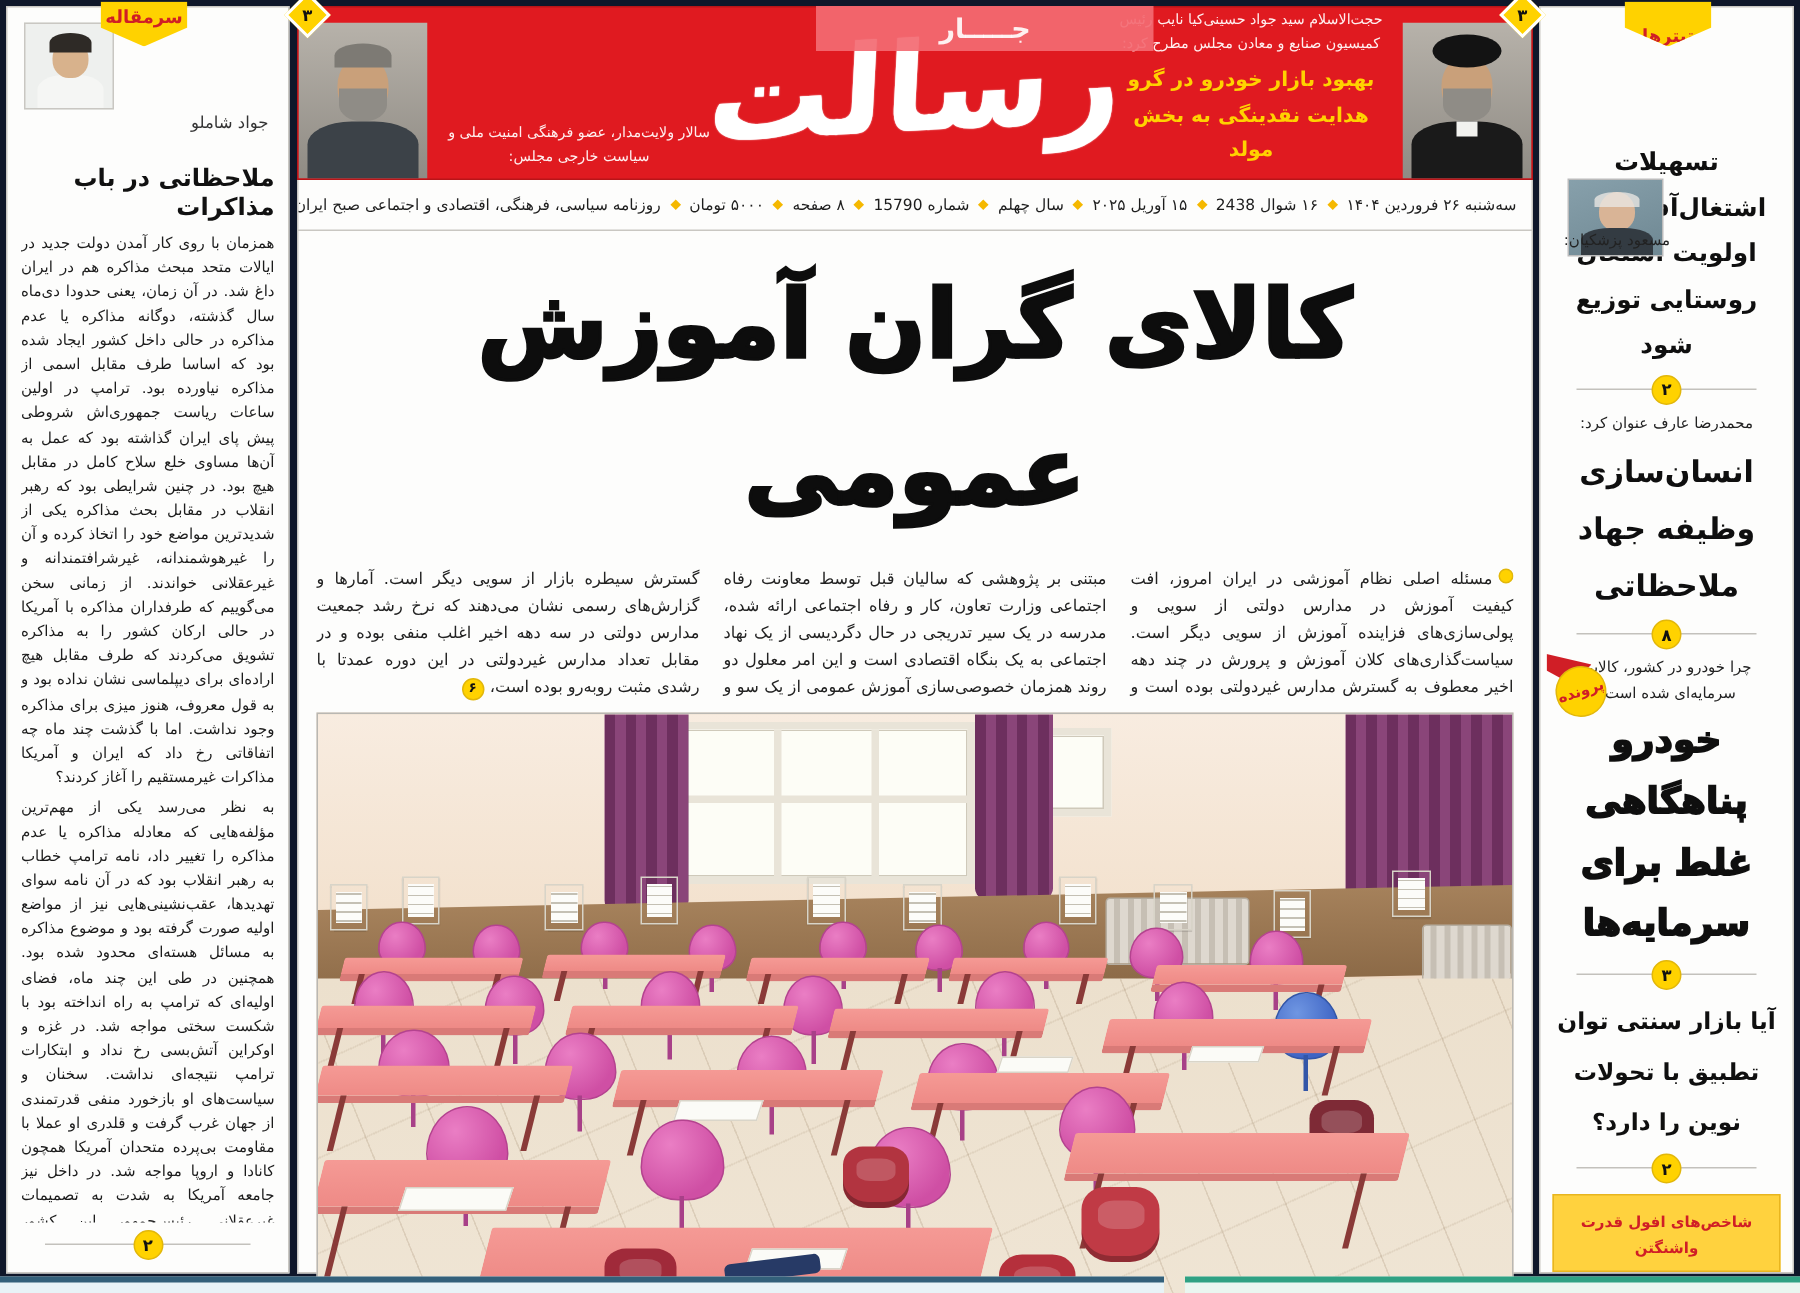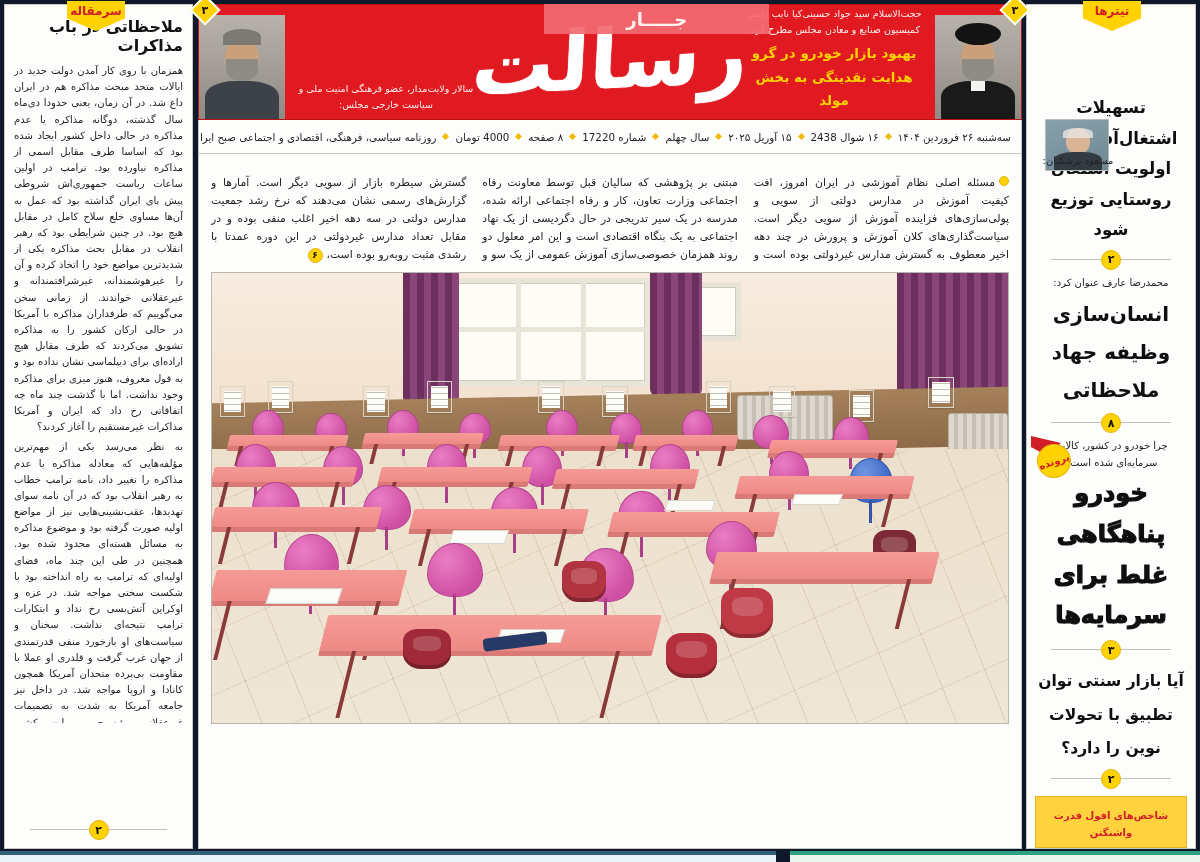--- a/index.html
+++ b/index.html
@@ -164,21 +164,21 @@
   .bag::before { content:''; position:absolute; left:20%; top:18%; width:60%; height:38%;
     border-radius:35%; background:rgba(255,255,255,.18); }
   .note { position:absolute; background:#fbfbf7; border:1px solid #d9d5c9; }
   .pencilcase { position:absolute; background:#273a66; border-radius:4px; transform:rotate(-7deg); }
 
   
   .headcol {
     position:absolute; top:4px; right:4px; width:170px; height:845px;
     padding:6px 8px;
   }
-  .headcol .tab { left:56px; top:-4px; }
+  .headcol .tab { left:56px; top:-4px;align-items:flex-end; }
   .hc-item { position:relative; text-align:center; }
   .hc-kicker { font-size:10px; color:#222; line-height:1.65; margin-top:4px; }
   .hc-kicker.red { color:#d01e26; font-weight:bold; }
   .hc-title { font-weight:bold; color:#0f0f0f; }
   .t1 { font-size:16.5px; line-height:1.85; margin-top:2px; }
   .t2 { font-size:20px; line-height:1.9; margin-top:4px; }
   .t3 { font-size:24px; line-height:1.7; margin-top:2px; -webkit-text-stroke:1.2px #0f0f0f; }
   .t4 { font-size:15.5px; line-height:2.15; margin-top:4px; }
   .hc-photo { position:absolute; top:26px; left:10px; width:64px; height:52px; overflow:hidden; border:1px solid #bbb;
     background:linear-gradient(160deg,#87a0ab,#6f8893); }
@@ -203,20 +203,28 @@
 </style>
 </head>
 <body>
 
 <div class="page">
 
   <section class="editorial card">
     <div class="tab">
       <span>سرمقاله</span>
     </div>
+    <div class="ed-head">
+      <div class="ed-photo">
+        <div class="shirt"></div>
+          <div class="head"></div>
+          <div class="hair"></div>
+      </div>
+      <div class="ed-author">جواد شاملو</div>
+    </div>
     <h2 class="ed-title">ملاحظاتی در باب مذاکرات</h2>
     <div class="ed-body">
       <p>همزمان با روی کار آمدن دولت جدید در ایالات متحد مبحث مذاکره هم در ایران داغ شد. در آن زمان، یعنی حدودا دی‌ماه سال گذشته، دوگانه مذاکره یا عدم مذاکره در حالی داخل کشور ایجاد شده بود که اساسا طرف مقابل اسمی از مذاکره نیاورده بود. ترامپ در اولین ساعات ریاست جمهوری‌اش شروطی پیش پای ایران گذاشته بود که عمل به آن‌ها مساوی خلع سلاح کامل در مقابل هیچ بود. در چنین شرایطی بود که رهبر انقلاب در مقابل بحث مذاکره یکی از شدیدترین مواضع خود را اتخاذ کرده و آن را غیرهوشمندانه، غیرشرافتمندانه و غیرعقلانی خواندند. از زمانی سخن می‌گوییم که طرفداران مذاکره با آمریکا در حالی ارکان کشور را به مذاکره تشویق می‌کردند که طرف مقابل هیچ اراده‌ای برای دیپلماسی نشان نداده بود و به قول معروف، هنوز میزی برای مذاکره وجود نداشت. اما با گذشت چند ماه چه اتفاقاتی رخ داد که ایران و آمریکا مذاکرات غیرمستقیم را آغاز کردند؟</p>
       <p>به نظر می‌رسد یکی از مهم‌ترین مؤلفه‌هایی که معادله مذاکره یا عدم مذاکره را تغییر داد، نامه ترامپ خطاب به رهبر انقلاب بود که در آن نامه سوای تهدیدها، عقب‌نشینی‌هایی نیز از مواضع اولیه صورت گرفته بود و موضوع مذاکره به مسائل هسته‌ای محدود شده بود. همچنین در طی این چند ماه، فضای اولیه‌ای که ترامپ به راه انداخته بود با شکست سختی مواجه شد. در غزه و اوکراین آتش‌بسی رخ نداد و ابتکارات ترامپ نتیجه‌ای نداشت. سخنان و سیاست‌های او بازخورد منفی قدرتمندی از جهان غرب گرفت و قلدری او عملا با مقاومت بی‌پرده متحدان آمریکا همچون کانادا و اروپا مواجه شد. در داخل نیز جامعه آمریکا به شدت به تصمیمات غیرعقلانی رئیس‌جمهور این کشور واکنش نشان داد که تنها یک مورد از آن، تظاهرات کم‌سابقه هفته گذشته در ایالت‌های گوناگون آمریکا بود. جمیع این رخدادها را می‌توان در عقب‌نشینی ترامپ و دولت او از مواضع اولیه‌اش علیه ایران مؤثر دانست. به این ترتیب، شرایط شبیه شرایط مذاکرات غیرمستقیم دولت شهید رئیسی با دولت بایدن شد که تا آغاز نسل‌کشی رژیم اشغالگر در غزه ادامه داشت.</p>
     </div>
     <div class="ed-foot sep">
       <span class="pg-circle">۲</span>
     </div>
   </section>
 
@@ -261,32 +269,33 @@
 
     <div class="dateline">
       <span>سه‌شنبه ۲۶ فروردین ۱۴۰۴</span>
         <span class="dl-diamond"></span>
       <span>۱۶ شوال 2438</span>
         <span class="dl-diamond"></span>
       <span>۱۵ آوریل ۲۰۲۵</span>
         <span class="dl-diamond"></span>
       <span>سال چهلم</span>
         <span class="dl-diamond"></span>
-      <span>شماره 17220</span>
+      <span>شماره 15790</span>
         <span class="dl-diamond"></span>
       <span>۸ صفحه</span>
         <span class="dl-diamond"></span>
-      <span>4000 تومان</span>
+      <span>۵۰۰۰ تومان</span>
         <span class="dl-diamond"></span>
       <span>روزنامه سیاسی، فرهنگی، اقتصادی و اجتماعی صبح ایران</span>
         <span class="dl-diamond"></span>
 
     </div>
 
     <div class="main-story">
+      <h1 class="headline">کالای گران آموزش عمومی</h1>
       <div class="lead">
         <span class="lead-bullet"></span><span>مسئله اصلی نظام آموزشی در ایران امروز، افت کیفیت آموزش در مدارس دولتی از سویی و پولی‌سازی‌های فزاینده آموزش از سویی دیگر است. سیاست‌گذاری‌های کلان آموزش و پرورش در چند دهه اخیر معطوف به گسترش مدارس غیردولتی بوده است و مبتنی بر پژوهشی که سالیان قبل توسط معاونت رفاه اجتماعی وزارت تعاون، کار و رفاه اجتماعی ارائه شده، مدرسه در یک سیر تدریجی در حال دگردیسی از یک نهاد اجتماعی به یک بنگاه اقتصادی است و این امر معلول دو روند همزمان خصوصی‌سازی آموزش عمومی از یک سو و گسترش سیطره بازار از سویی دیگر است. آمارها و گزارش‌های رسمی نشان می‌دهند که نرخ رشد جمعیت مدارس دولتی در سه دهه اخیر اغلب منفی بوده و در مقابل تعداد مدارس غیردولتی در این دوره عمدتا با رشدی مثبت روبه‌رو بوده است،</span><span class="pg-circle">۶</span>
       </div>
 
       <div class="classroom" id="classroom">
         <div class="cl-wall"></div>
         <div class="cl-window" style="left:30%;top:1%;width:25%;height:24%;">
           <div class="bar-v" style="left:32%"></div>
             <div class="bar-v" style="left:66%"></div>
             <div class="bar-h" style="top:45%"></div>

